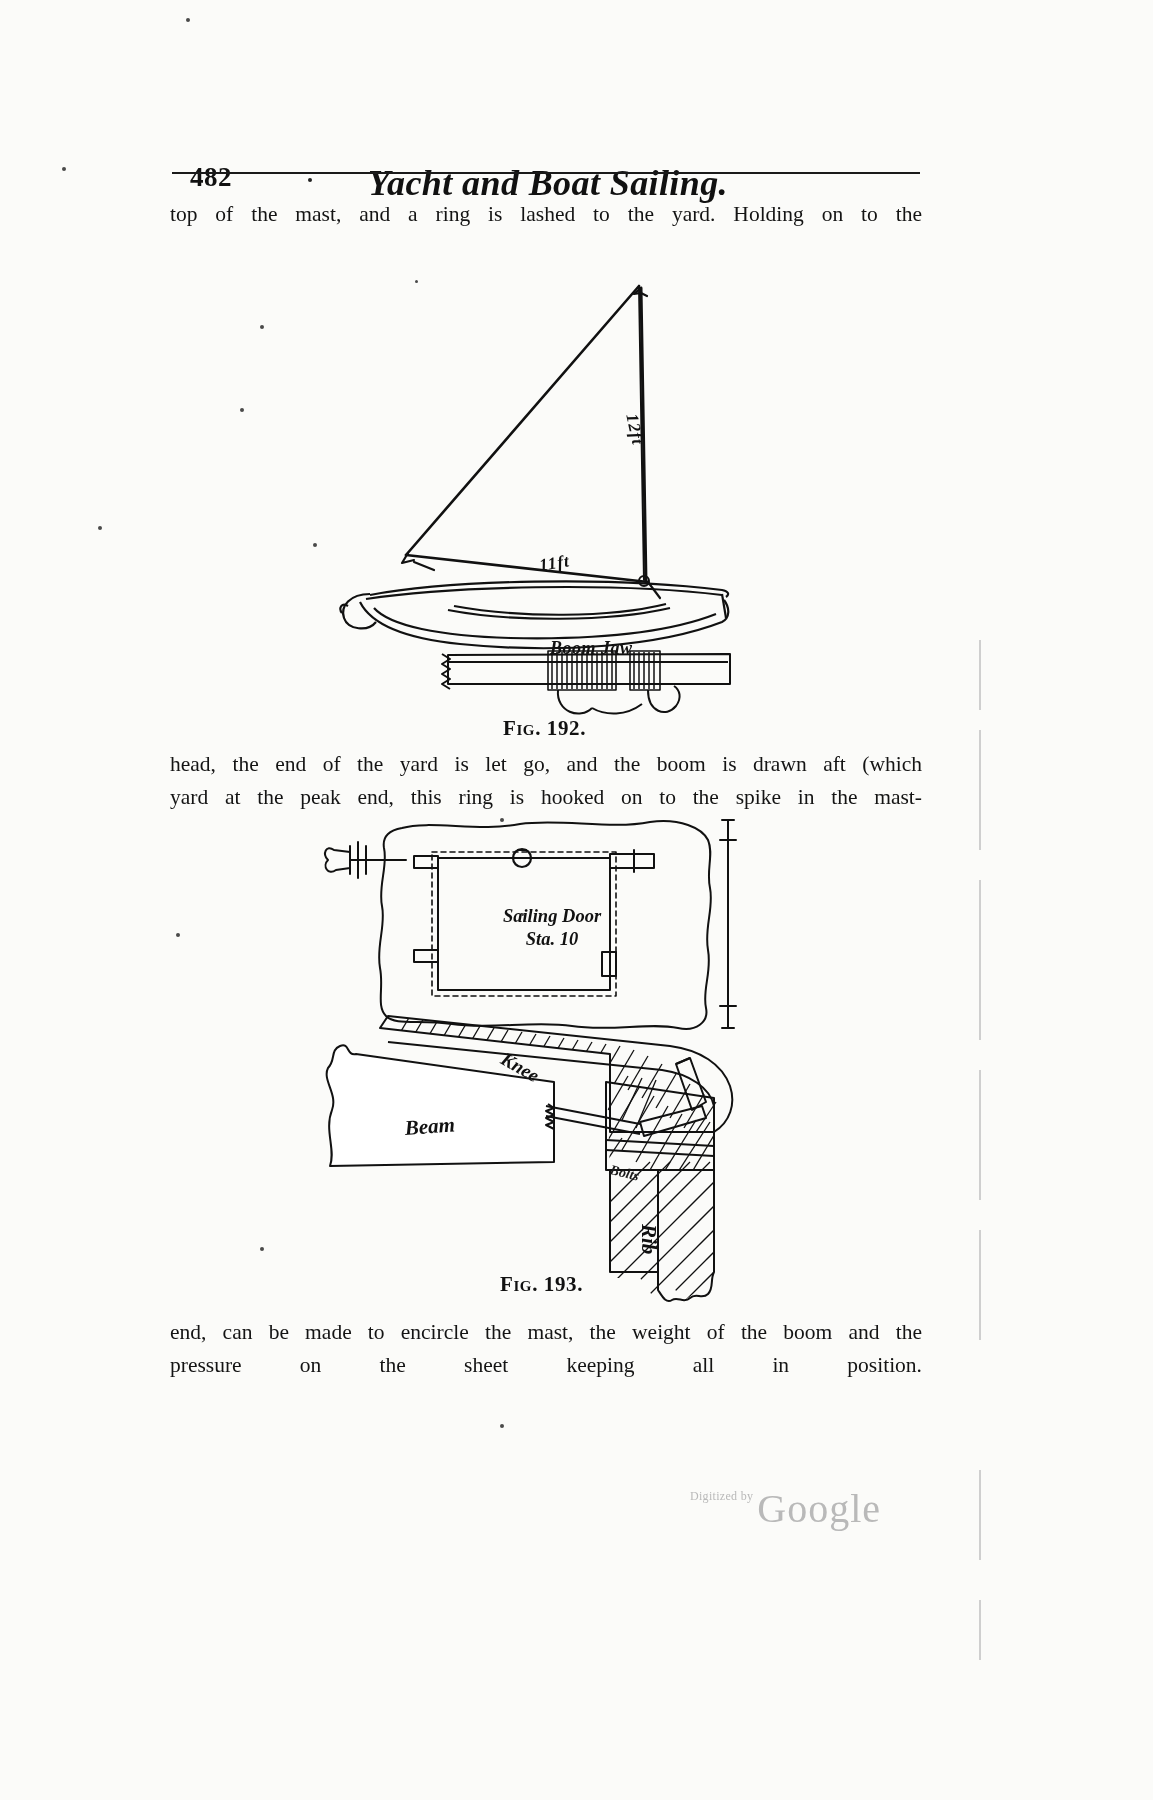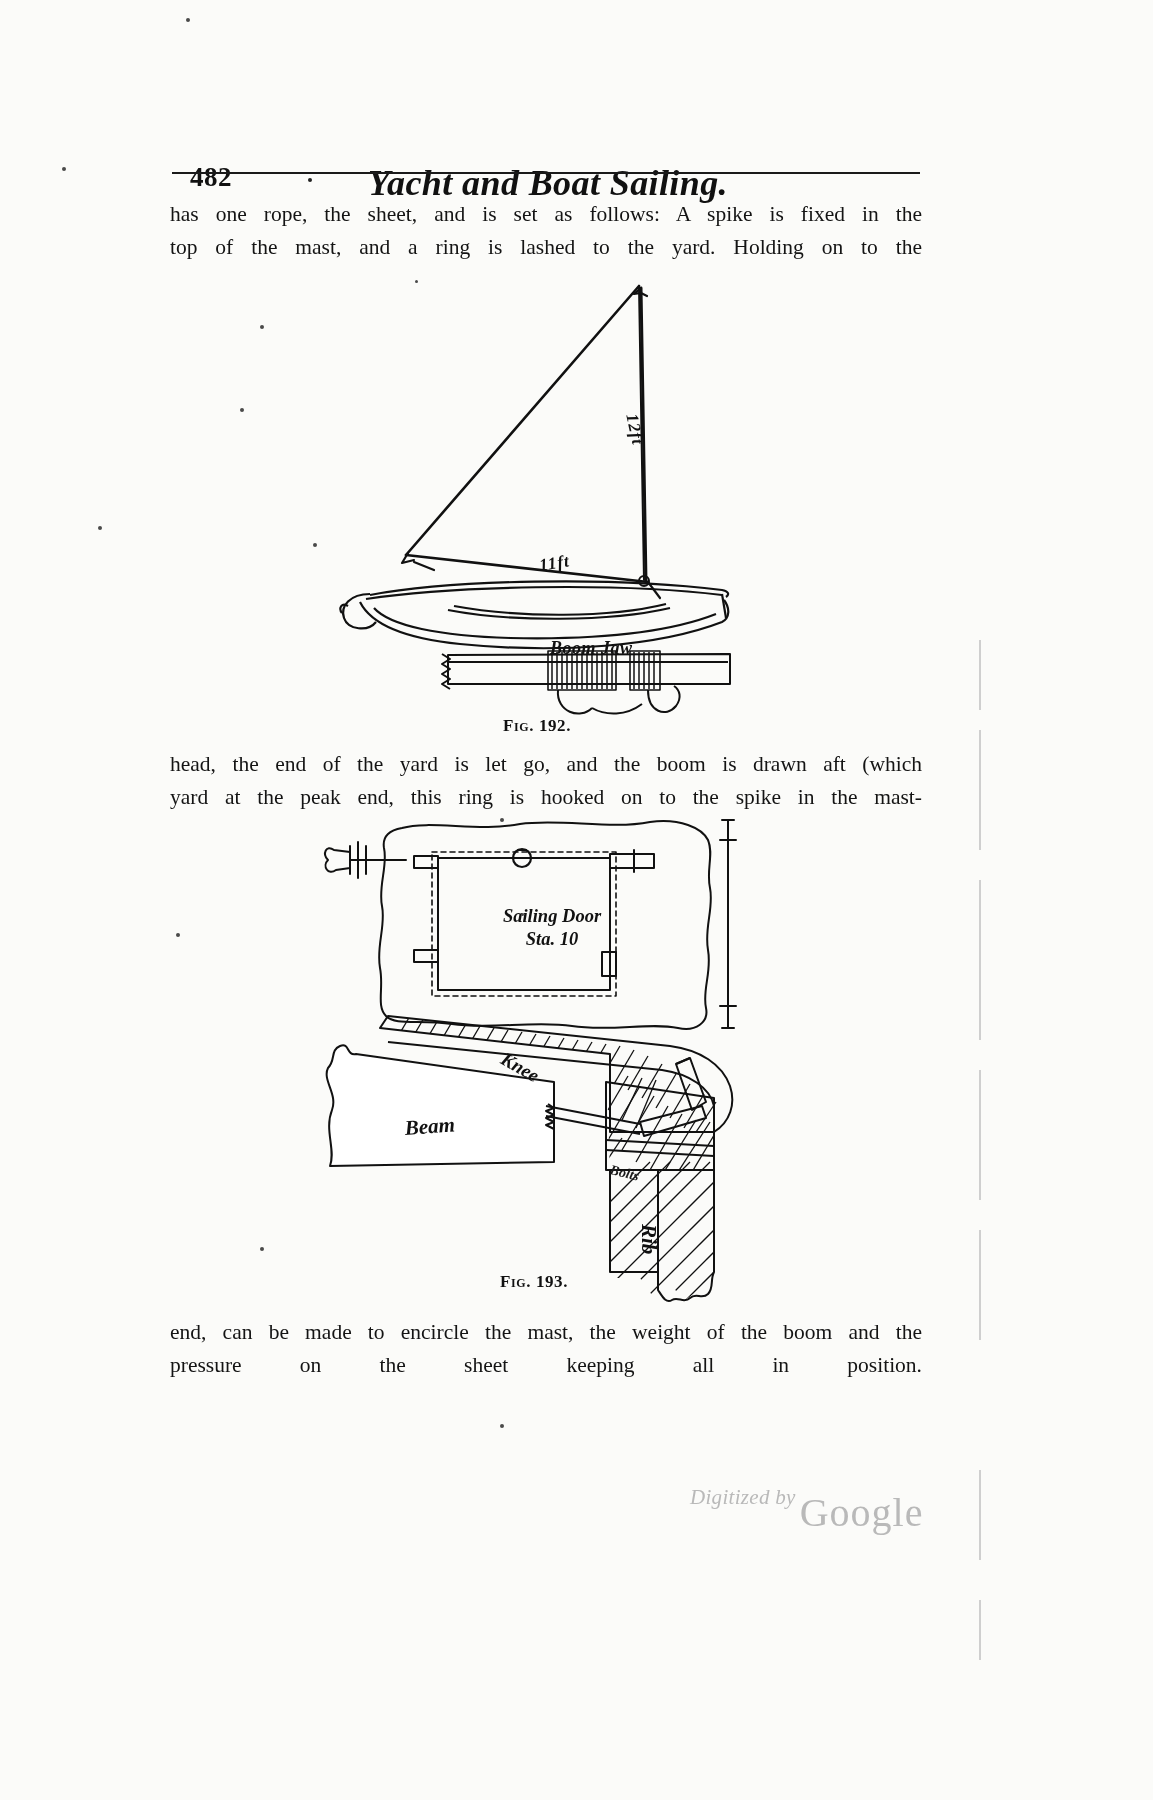--- a/index.html
+++ b/index.html
@@ -51,21 +51,21 @@
   .para span{display:block;white-space:nowrap;}
   .para span.last{text-align:right;}
   .p1{top:198px;}
   .p2{top:748px;}
   .p3{top:1316px;}
 
   
   .figwrap{position:absolute;}
   .fig-caption{
     position:absolute;
-    font-size:17px;font-weight:700;letter-spacing:.6px;
+    font-size:21px;font-weight:700;letter-spacing:.6px;
     font-variant:small-caps;
     white-space:nowrap;
   }
   .cap192{left:503px;top:716px;}
   .cap193{left:500px;top:1272px;}
 
   
   .eng-label{
     position:absolute;
     font-family:"Liberation Serif", serif;
@@ -80,21 +80,21 @@
   .lbl-beam{left:404px;top:1116px;font-size:21px;transform:rotate(-4deg);transform-origin:left top;}
   .lbl-knee{left:508px;top:1048px;font-size:19px;transform:rotate(30deg);transform-origin:left top;}
   .lbl-rib{left:661px;top:1224px;font-size:21px;transform:rotate(90deg);transform-origin:left top;}
   .lbl-bolts{left:612px;top:1162px;font-size:14px;transform:rotate(14deg);transform-origin:left top;color:#1a1a1a;}
 
   
   .watermark{
     position:absolute;left:690px;top:1485px;
     color:#b9b9b9;white-space:nowrap;
   }
-  .wm-by{font-size:21px;letter-spacing:.3px;vertical-align:22px;font-style:italic;}
+  .wm-by{font-size:12px;letter-spacing:.3px;vertical-align:22px;}
   .wm-google{font-size:40px;letter-spacing:1px;font-family:"Liberation Serif", serif;}
 
   
   .speck{position:absolute;background:#4a4a4a;border-radius:50%;}
   .edge-dash{position:absolute;width:2px;background:#cfcfcf;}
 
   
   .f192{left:330px;top:250px;width:430px;height:470px;}
   .f193{left:310px;top:810px;width:470px;height:500px;}
   svg{display:block;overflow:visible;}
@@ -105,21 +105,20 @@
 <div class="page">
 
   <div class="header">
     <div class="folio">482</div>
     <div class="head-dot"></div>
     <div class="running-title">Yacht and Boat Sailing.</div>
   </div>
   <div class="rule"></div>
 
   <div class="para p1">
-    <span>has one rope, the sheet, and is set as follows: A spike is fixed in the</span>
     <span>top of the mast, and a ring is lashed to the yard.  Holding on to the</span>
   </div>
 
   <div class="figwrap f192">
     <svg width="430" height="470" viewBox="0 0 430 470">
       <g fill="none" stroke="#111" stroke-width="2.2" stroke-linecap="round" stroke-linejoin="round">
 
         <path d="M311 38 L316 332" stroke-width="3"></path>
 
         <path d="M311 38 l-7 6 l7 -1 l6 3"></path>

